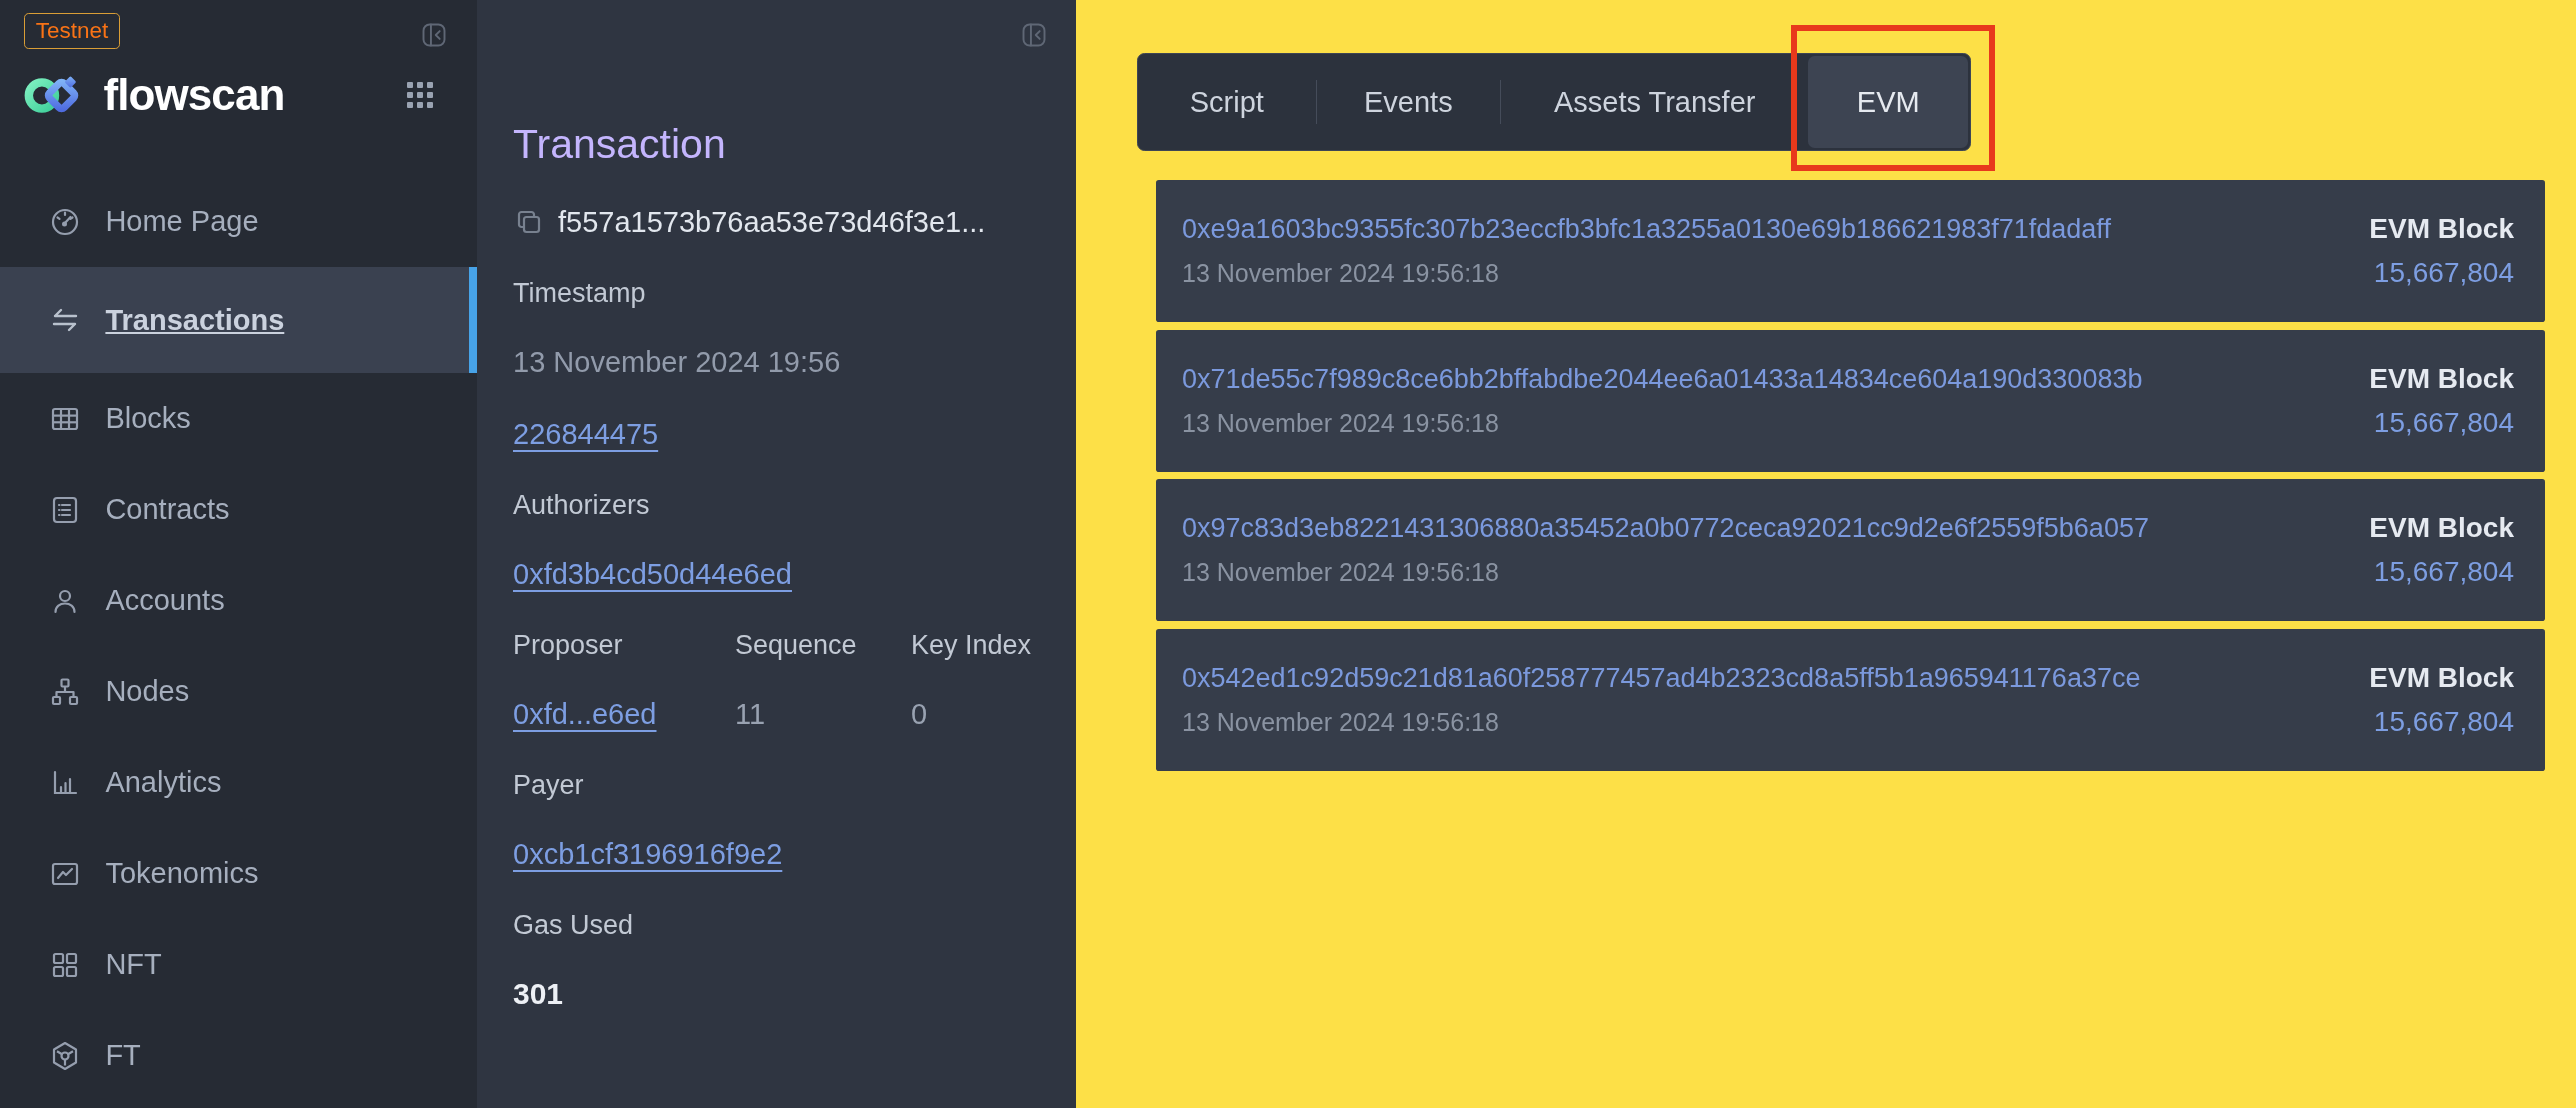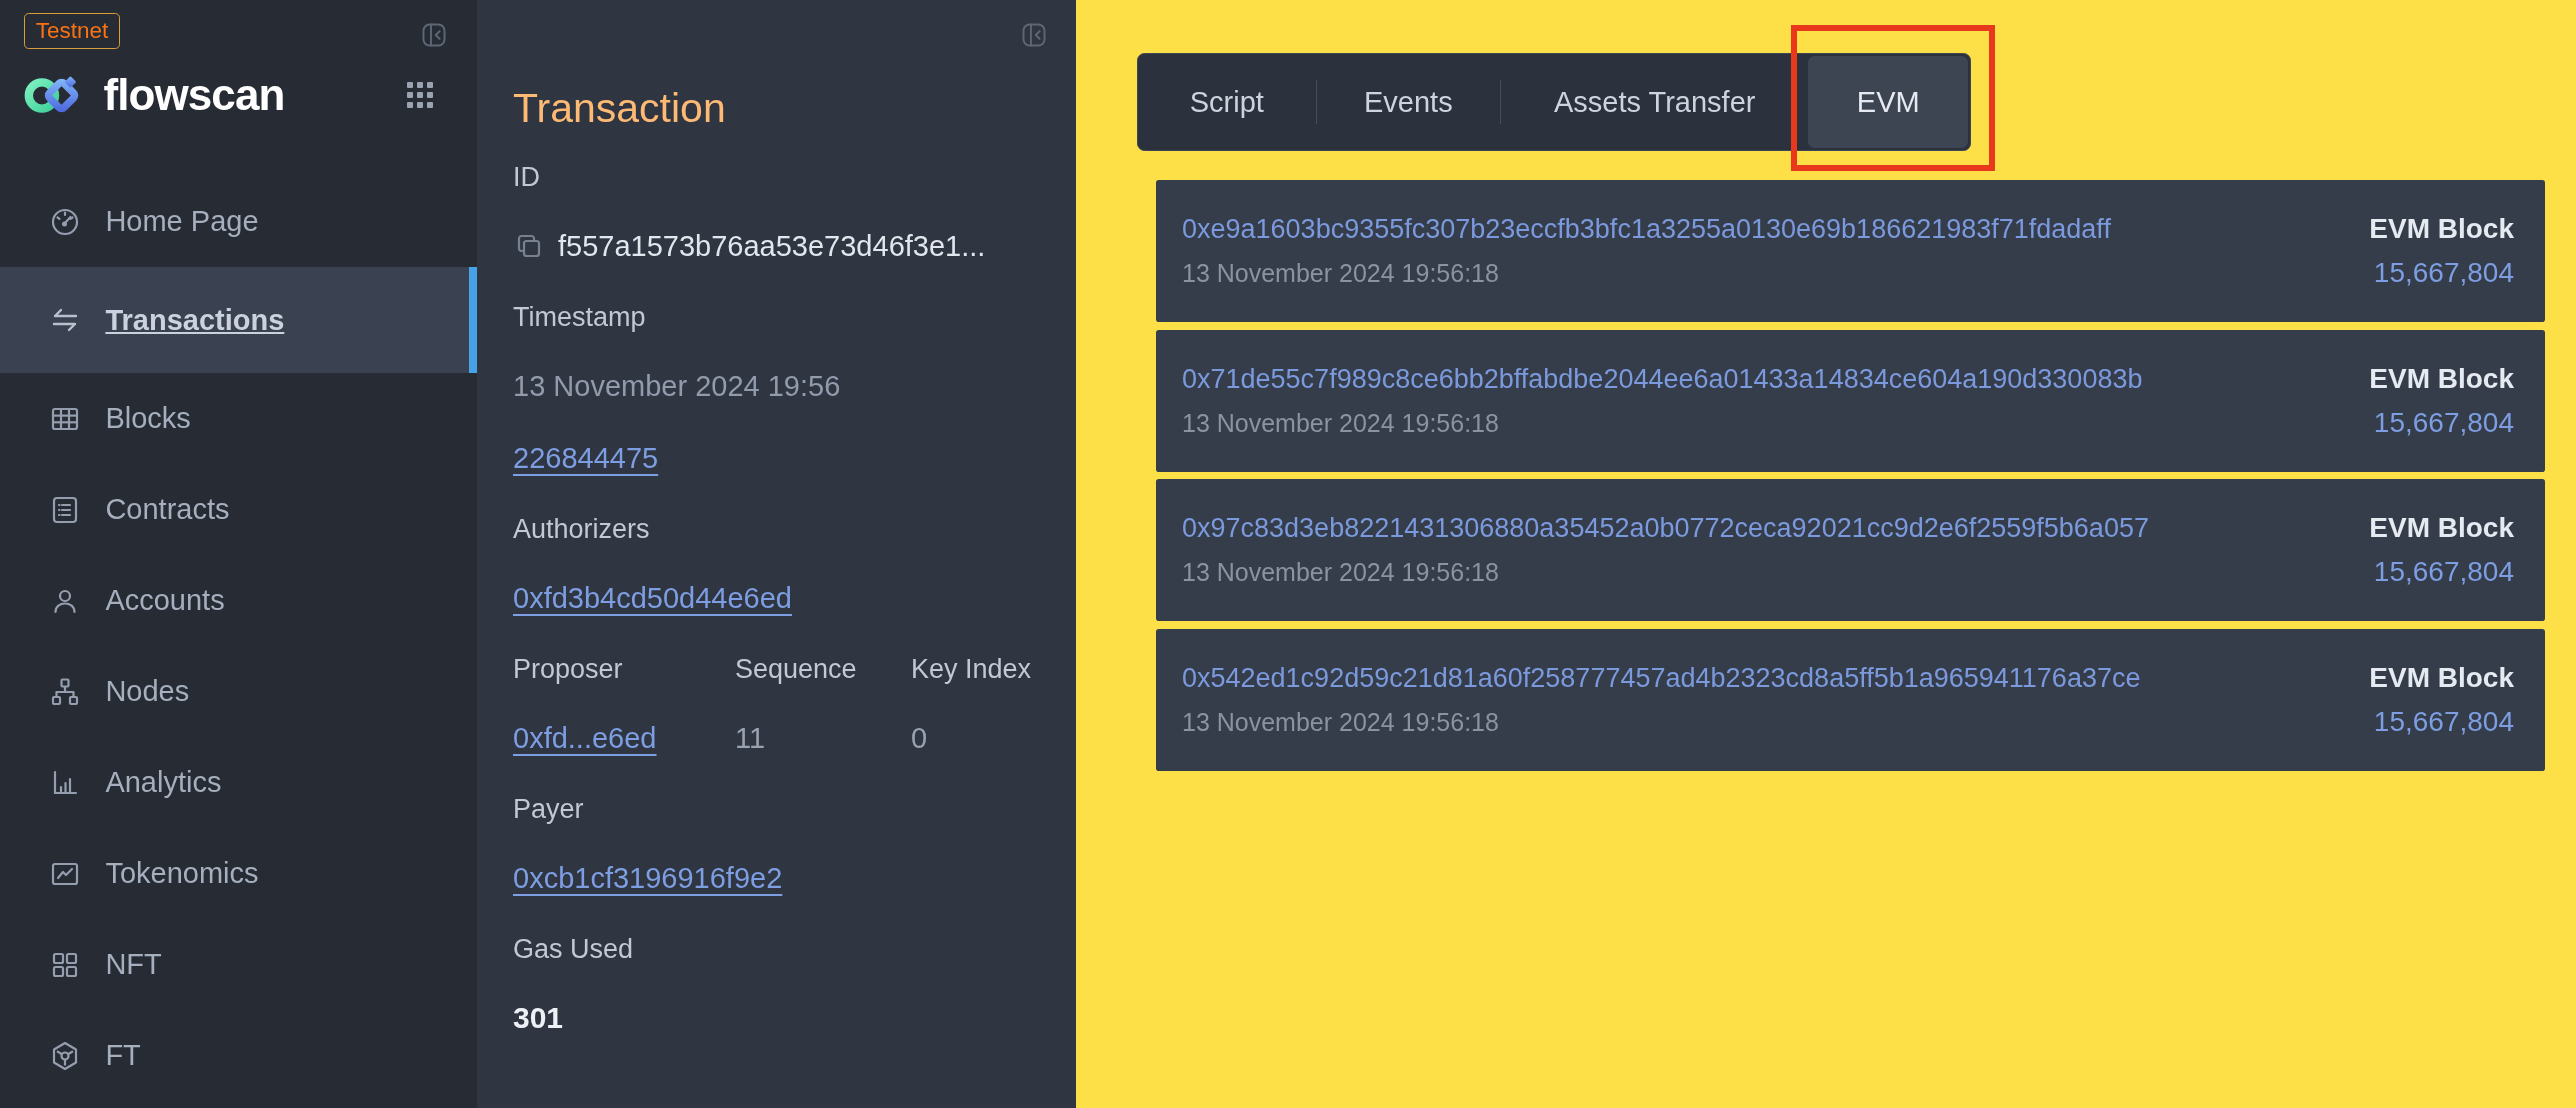--- a/index.html
+++ b/index.html
@@ -19,21 +19,21 @@
        color:#a6afbe;font-size:29px;cursor:pointer;position:relative;}
   .nav-icon{color:#959eae;display:flex;flex:none;}
   .nav-item.active{height:106px;background:#3a4150;color:#cbd2de;font-weight:700;text-decoration:underline;}
   .nav-item.active .nav-icon{color:#b9c1cd;}
   .nav-item.active::after{content:"";position:absolute;right:0;top:0;bottom:0;width:8.4px;background:#47a3e8;}
 
   
   .panel{width:599px;height:100%;background:#2f3541;position:relative;flex:none;
        padding:0 36px;box-sizing:border-box;}
   .panel-collapse{position:absolute;top:20.6px;right:28px;color:#5f6775;cursor:pointer;}
-  .panel-title{margin-top:84px;font-size:41px;color:#fdba74;line-height:49px;font-weight:400;}
+  .panel-title{margin-top:120px;font-size:41px;color:#c4b5fd;line-height:49px;font-weight:400;}
   .status-badge{display:inline-block;margin-top:39px;background:#578a60;color:#ddeee3;
        font-size:23.5px;font-weight:700;letter-spacing:0.9px;padding:7.5px 19.7px;border-radius:6.6px;}
   .field{margin-top:38px;}
   .field.first{margin-top:28px;}
   .field-label{font-size:27px;color:#c2c9d4;line-height:32px;}
   .field-value{margin-top:36px;font-size:29px;color:#929bab;line-height:34px;}
   .id-row{display:flex;align-items:center;gap:13px;color:#e2e7ee;}
   .copy-icon{color:#78818f;display:flex;cursor:pointer;}
   a.link{color:#7d9ee2;text-decoration:underline;text-underline-offset:5.6px;cursor:pointer;}
   .cols3{display:flex;}
@@ -221,21 +221,20 @@
       <svg width="28" height="28" viewBox="0 0 32 32" fill="none" stroke="currentColor" stroke-width="2.2" stroke-linecap="round" stroke-linejoin="round">
         <rect x="4" y="4" width="24" height="24" rx="7"></rect>
           <line x1="12.5" y1="4" x2="12.5" y2="28"></line>
         <path d="M22.5 11.5 L18 16 L22.5 20.5"></path>
       </svg>
     </span>
 
     <div class="panel-title">Transaction</div>
 
     <div class="field first">
-      <div class="field-label">ID</div>
       <div class="field-value id-row">
         <span class="copy-icon">
           <svg width="32" height="32" viewBox="0 0 32 32" fill="none" stroke="currentColor" stroke-width="2.2" stroke-linecap="round" stroke-linejoin="round">
             <path d="M11 21 H8.5 A2.5 2.5 0 0 1 6 18.5 V8.5 A2.5 2.5 0 0 1 8.5 6 H18.5 A2.5 2.5 0 0 1 21 8.5 V11"></path>
             <rect x="11" y="11" width="15" height="15" rx="2.5"></rect>
           </svg>
         </span>
         <span>f557a1573b76aa53e73d46f3e1...</span>
       </div>
     </div>

